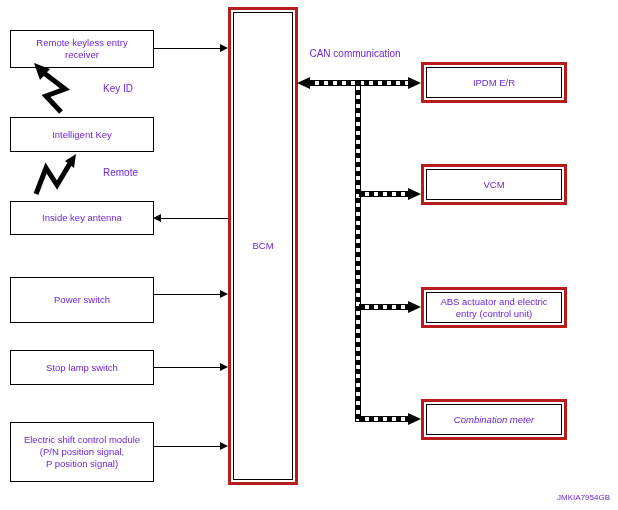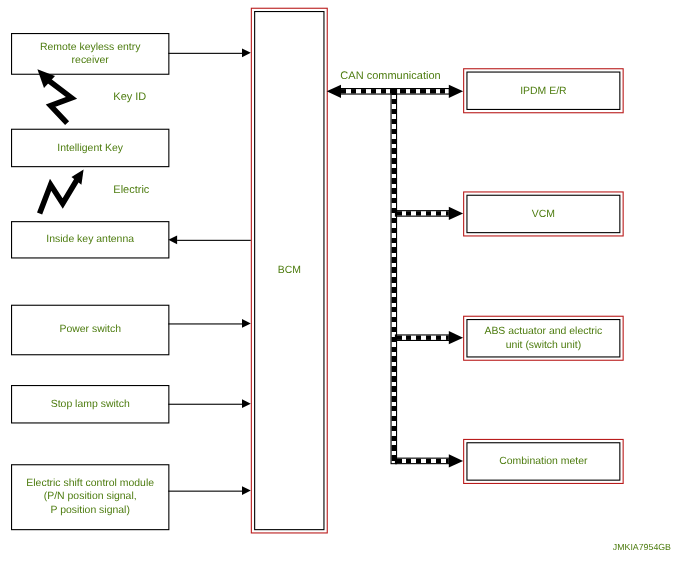--- a/index.html
+++ b/index.html
@@ -3,42 +3,42 @@
 <meta charset="utf-8">
 <style>
   * { box-sizing: border-box; margin: 0; padding: 0; }
   html, body { background: #ffffff; }
   .canvas {
     position: relative;
     width: 618px;
     height: 510px;
     background: #ffffff;
     font-family: "Liberation Sans", sans-serif;
-    color: #4d7c0f;
+    color: #6d28d9;
     overflow: hidden;
   }
   
   .box {
     position: absolute;
     left: 10px;
     width: 144px;
     border: 1px solid #000;
     background: #fff;
     display: flex;
     flex-direction: column;
     align-items: center;
     justify-content: center;
     text-align: center;
     font-size: 9.5px;
     line-height: 12px;
   }
   
   .dbox {
     position: absolute;
-    border: 1px solid #b91c1c;
+    border: 3px solid #b91c1c;
     background: #fff;
   }
   .dbox .inner {
     position: absolute;
     inset: 2px;
     border: 1px solid #000;
     display: flex;
     flex-direction: column;
     align-items: center;
     justify-content: center;
@@ -115,21 +115,21 @@
   <svg style="left:28px;top:62px;" width="42" height="54" viewBox="0 0 42 54">
     <path d="M12 8 L37 27 L18 34 L33 50" stroke="#000" stroke-width="5" fill="none"></path>
     <polygon points="6,1 22,7 12,18" fill="#000"></polygon>
   </svg>
   <div class="lbl" style="left:103px;top:83px;">Key ID</div>
 
   <svg style="left:30px;top:152px;" width="48" height="45" viewBox="0 0 48 45">
     <path d="M6 42 L16 16 L27 33 L42 8" stroke="#000" stroke-width="5" fill="none"></path>
     <polygon points="46,2 44,16 35,9" fill="#000"></polygon>
   </svg>
-  <div class="lbl" style="left:103px;top:167px;">Electric</div>
+  <div class="lbl" style="left:103px;top:167px;">Remote</div>
 
   <div class="dbox" style="left:228px;top:7px;width:70px;height:478px;">
     <div class="inner">
       <span>BCM</span>
     </div>
   </div>
 
   <div class="hline" style="left:153px;top:48px;width:68px;"></div>
   <div class="arr-r" style="left:220px;top:44px;"></div>
 
@@ -138,21 +138,21 @@
 
   <div class="hline" style="left:153px;top:294px;width:68px;"></div>
   <div class="arr-r" style="left:220px;top:290px;"></div>
 
   <div class="hline" style="left:153px;top:367px;width:68px;"></div>
   <div class="arr-r" style="left:220px;top:363px;"></div>
 
   <div class="hline" style="left:153px;top:446px;width:68px;"></div>
   <div class="arr-r" style="left:220px;top:442px;"></div>
 
-  <div class="lbl" style="left:299px;top:64px;width:112px;text-align:center;">CAN communication</div>
+  <div class="lbl" style="left:299px;top:48px;width:112px;text-align:center;">CAN communication</div>
 
   <div class="can-arr-l" style="left:297px;top:77px;"></div>
   <div class="can-h" style="left:309px;top:80px;width:100px;"></div>
   <div class="can-arr-r" style="left:408px;top:77px;"></div>
 
   <div class="can-v" style="left:355px;top:80px;height:342px;"></div>
 
   <div class="can-h" style="left:359px;top:191px;width:50px;"></div>
   <div class="can-arr-r" style="left:408px;top:188px;"></div>
 
@@ -160,32 +160,32 @@
   <div class="can-arr-r" style="left:408px;top:301px;"></div>
 
   <div class="can-h" style="left:359px;top:416px;width:50px;"></div>
   <div class="can-arr-r" style="left:408px;top:413px;"></div>
 
   <div class="dbox rbox" style="top:62px;">
     <div class="inner">
       <span class="line-span">IPDM E/R</span>
     </div>
   </div>
-  <div class="dbox rbox" style="top:174px;">
+  <div class="dbox rbox" style="top:164px;">
     <div class="inner">
       <span class="line-span">VCM</span>
     </div>
   </div>
   <div class="dbox rbox" style="top:287px;">
     <div class="inner">
       <span class="line-span">ABS actuator and electric</span>
-      <span class="line-span">unit (switch unit)</span>
+      <span class="line-span">entry (control unit)</span>
     </div>
   </div>
-  <div class="dbox rbox" style="top:399px;">
+  <div class="dbox rbox" style="top:399px;font-style:italic;">
     <div class="inner">
       <span class="line-span">Combination meter</span>
     </div>
   </div>
 
   <div class="footer-code" style="left:548px;top:493px;width:62px;text-align:right;">JMKIA7954GB</div>
 
 </div>
 
 </body></html>

